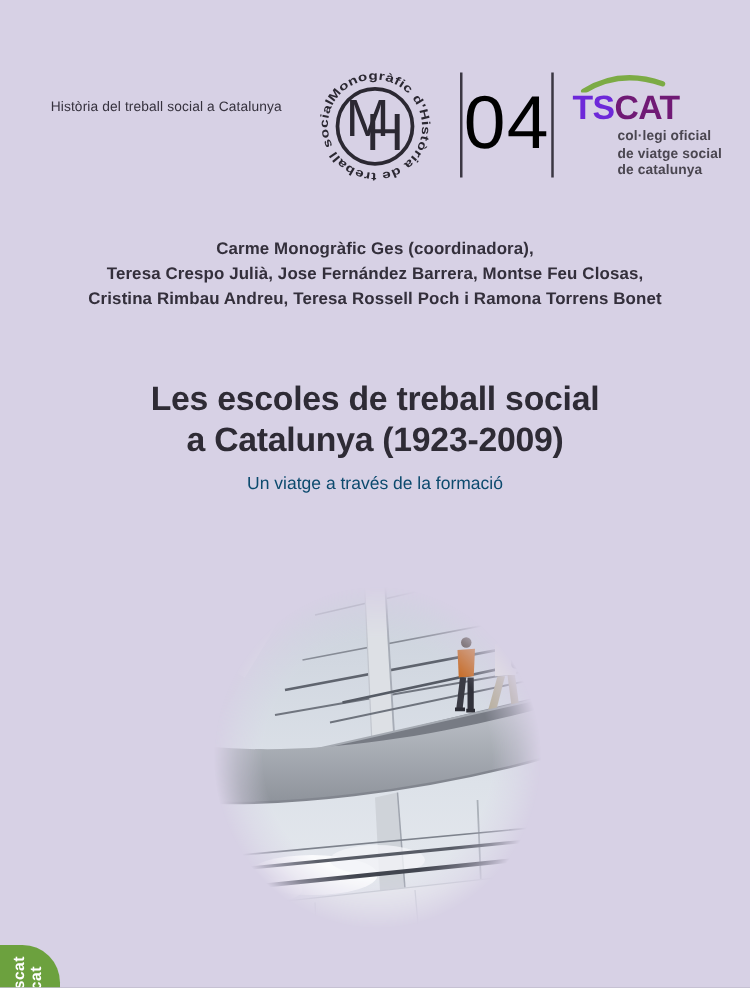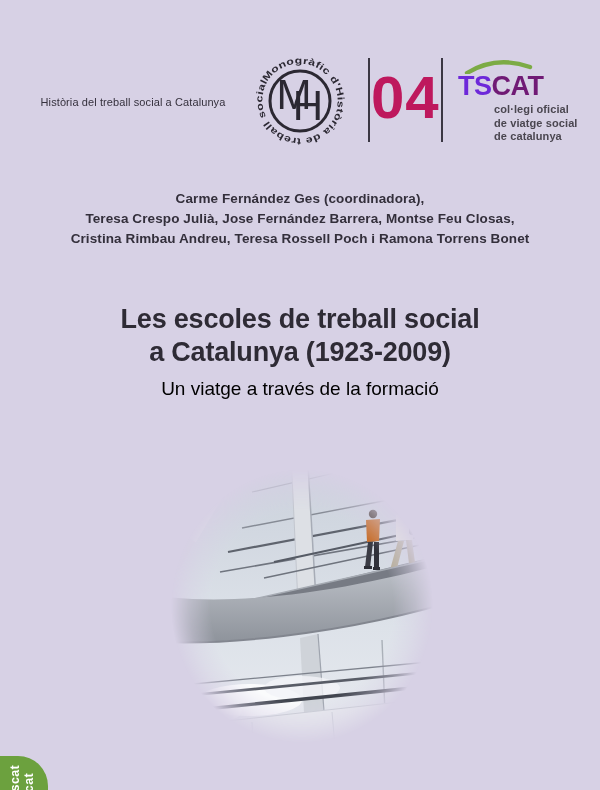--- a/index.html
+++ b/index.html
@@ -4,40 +4,40 @@
 <style>
   html,body{margin:0;padding:0;background:#b9b3c6;}
   .page{
     position:relative;width:600px;height:790px;overflow:hidden;
     background:#d7d1e5;
     font-family:"Liberation Sans",sans-serif;color:#2d2a33;
   }
   
   .seminar{position:absolute;left:18px;top:80px;width:230px;text-align:center;color:#35313d;}
   .seminar .l1{font-size:12.5px;font-weight:bold;letter-spacing:.6px;}
-  .seminar .l2{font-size:11px;margin-top:16px;letter-spacing:.1px;}
+  .seminar .l2{font-size:11px;margin-top:0;letter-spacing:.1px;}
   .mh-logo{position:absolute;left:245px;top:46px;width:110px;height:112px;}
   .vline{position:absolute;width:2px;background:#3b3743;}
   .vline.v1{left:368px;top:58px;height:84px;}
   .vline.v2{left:441px;top:58px;height:84px;}
   .issue{position:absolute;left:371px;top:66px;width:68px;text-align:center;
-         font-size:60px;line-height:64px;font-weight:700;color:#be185d;letter-spacing:1px;}
+         font-size:60px;line-height:64px;font-weight:400;color:#000000;letter-spacing:1px;}
   .tscat{position:absolute;left:458px;top:58px;width:130px;}
   .tscat .arc{display:block;margin-left:6px;}
   .tscat .name{font-size:27px;font-weight:bold;letter-spacing:-.5px;line-height:24px;}
   .tscat .name .g{color:#6d28d9;}
   .tscat .name .d{color:#701a75;text-align:center;}
   .tscat .sub{margin-top:5px;font-size:11px;line-height:13.5px;font-weight:600;color:#4a4650;letter-spacing:.1px;margin-left:36px;}
   
   .authors{position:absolute;left:0;top:189px;width:600px;text-align:center;
            font-size:13.5px;line-height:20px;font-weight:600;color:#332f3b;letter-spacing:.1px;}
   
   .title-block{position:absolute;left:0;top:303px;width:600px;text-align:center;color:#2e2b35;}
   .title-block .t{font-size:27px;line-height:33px;font-weight:600;letter-spacing:-.2px;}
-  .title-block .s{font-size:19px;margin-top:9px;font-weight:400;color:#000000;}
+  .title-block .s{font-size:14px;margin-top:9px;font-weight:400;color:#0c4a6e;}
   
   .photo{
     position:absolute;left:132px;top:432px;width:340px;height:356px;
     -webkit-mask-image:radial-gradient(ellipse 50% 50% at 50% 49%, #000 54%, rgba(0,0,0,.55) 66%, transparent 77%);
     mask-image:radial-gradient(ellipse 50% 50% at 50% 49%, #000 54%, rgba(0,0,0,.55) 66%, transparent 77%);
   }
   
   .corner-tab{
     position:absolute;left:0;top:756px;width:48px;height:64px;
     background:#6ca13e;border-radius:0 30px 30px 0;overflow:hidden;
@@ -81,21 +81,21 @@
       <span class="g">TS</span><span class="d">CAT</span>
     </div>
     <div class="sub">
       <div>col·legi oficial</div>
       <div>de viatge social</div>
       <div>de catalunya</div>
     </div>
   </div>
 
   <div class="authors">
-    <div>Carme Fernández Ges (coordinadora),</div>
+    <div>Carme Monogràfic Ges (coordinadora),</div>
     <div>Teresa Crespo Julià, Jose Fernández Barrera, Montse Feu Closas,</div>
     <div>Cristina Rimbau Andreu, Teresa Rossell Poch i Ramona Torrens Bonet</div>
   </div>
 
   <div class="title-block">
     <div class="t">Les escoles de treball social</div>
     <div class="t">a Catalunya (1923-2009)</div>
     <div class="s">Un viatge a través de la formació</div>
   </div>
 

